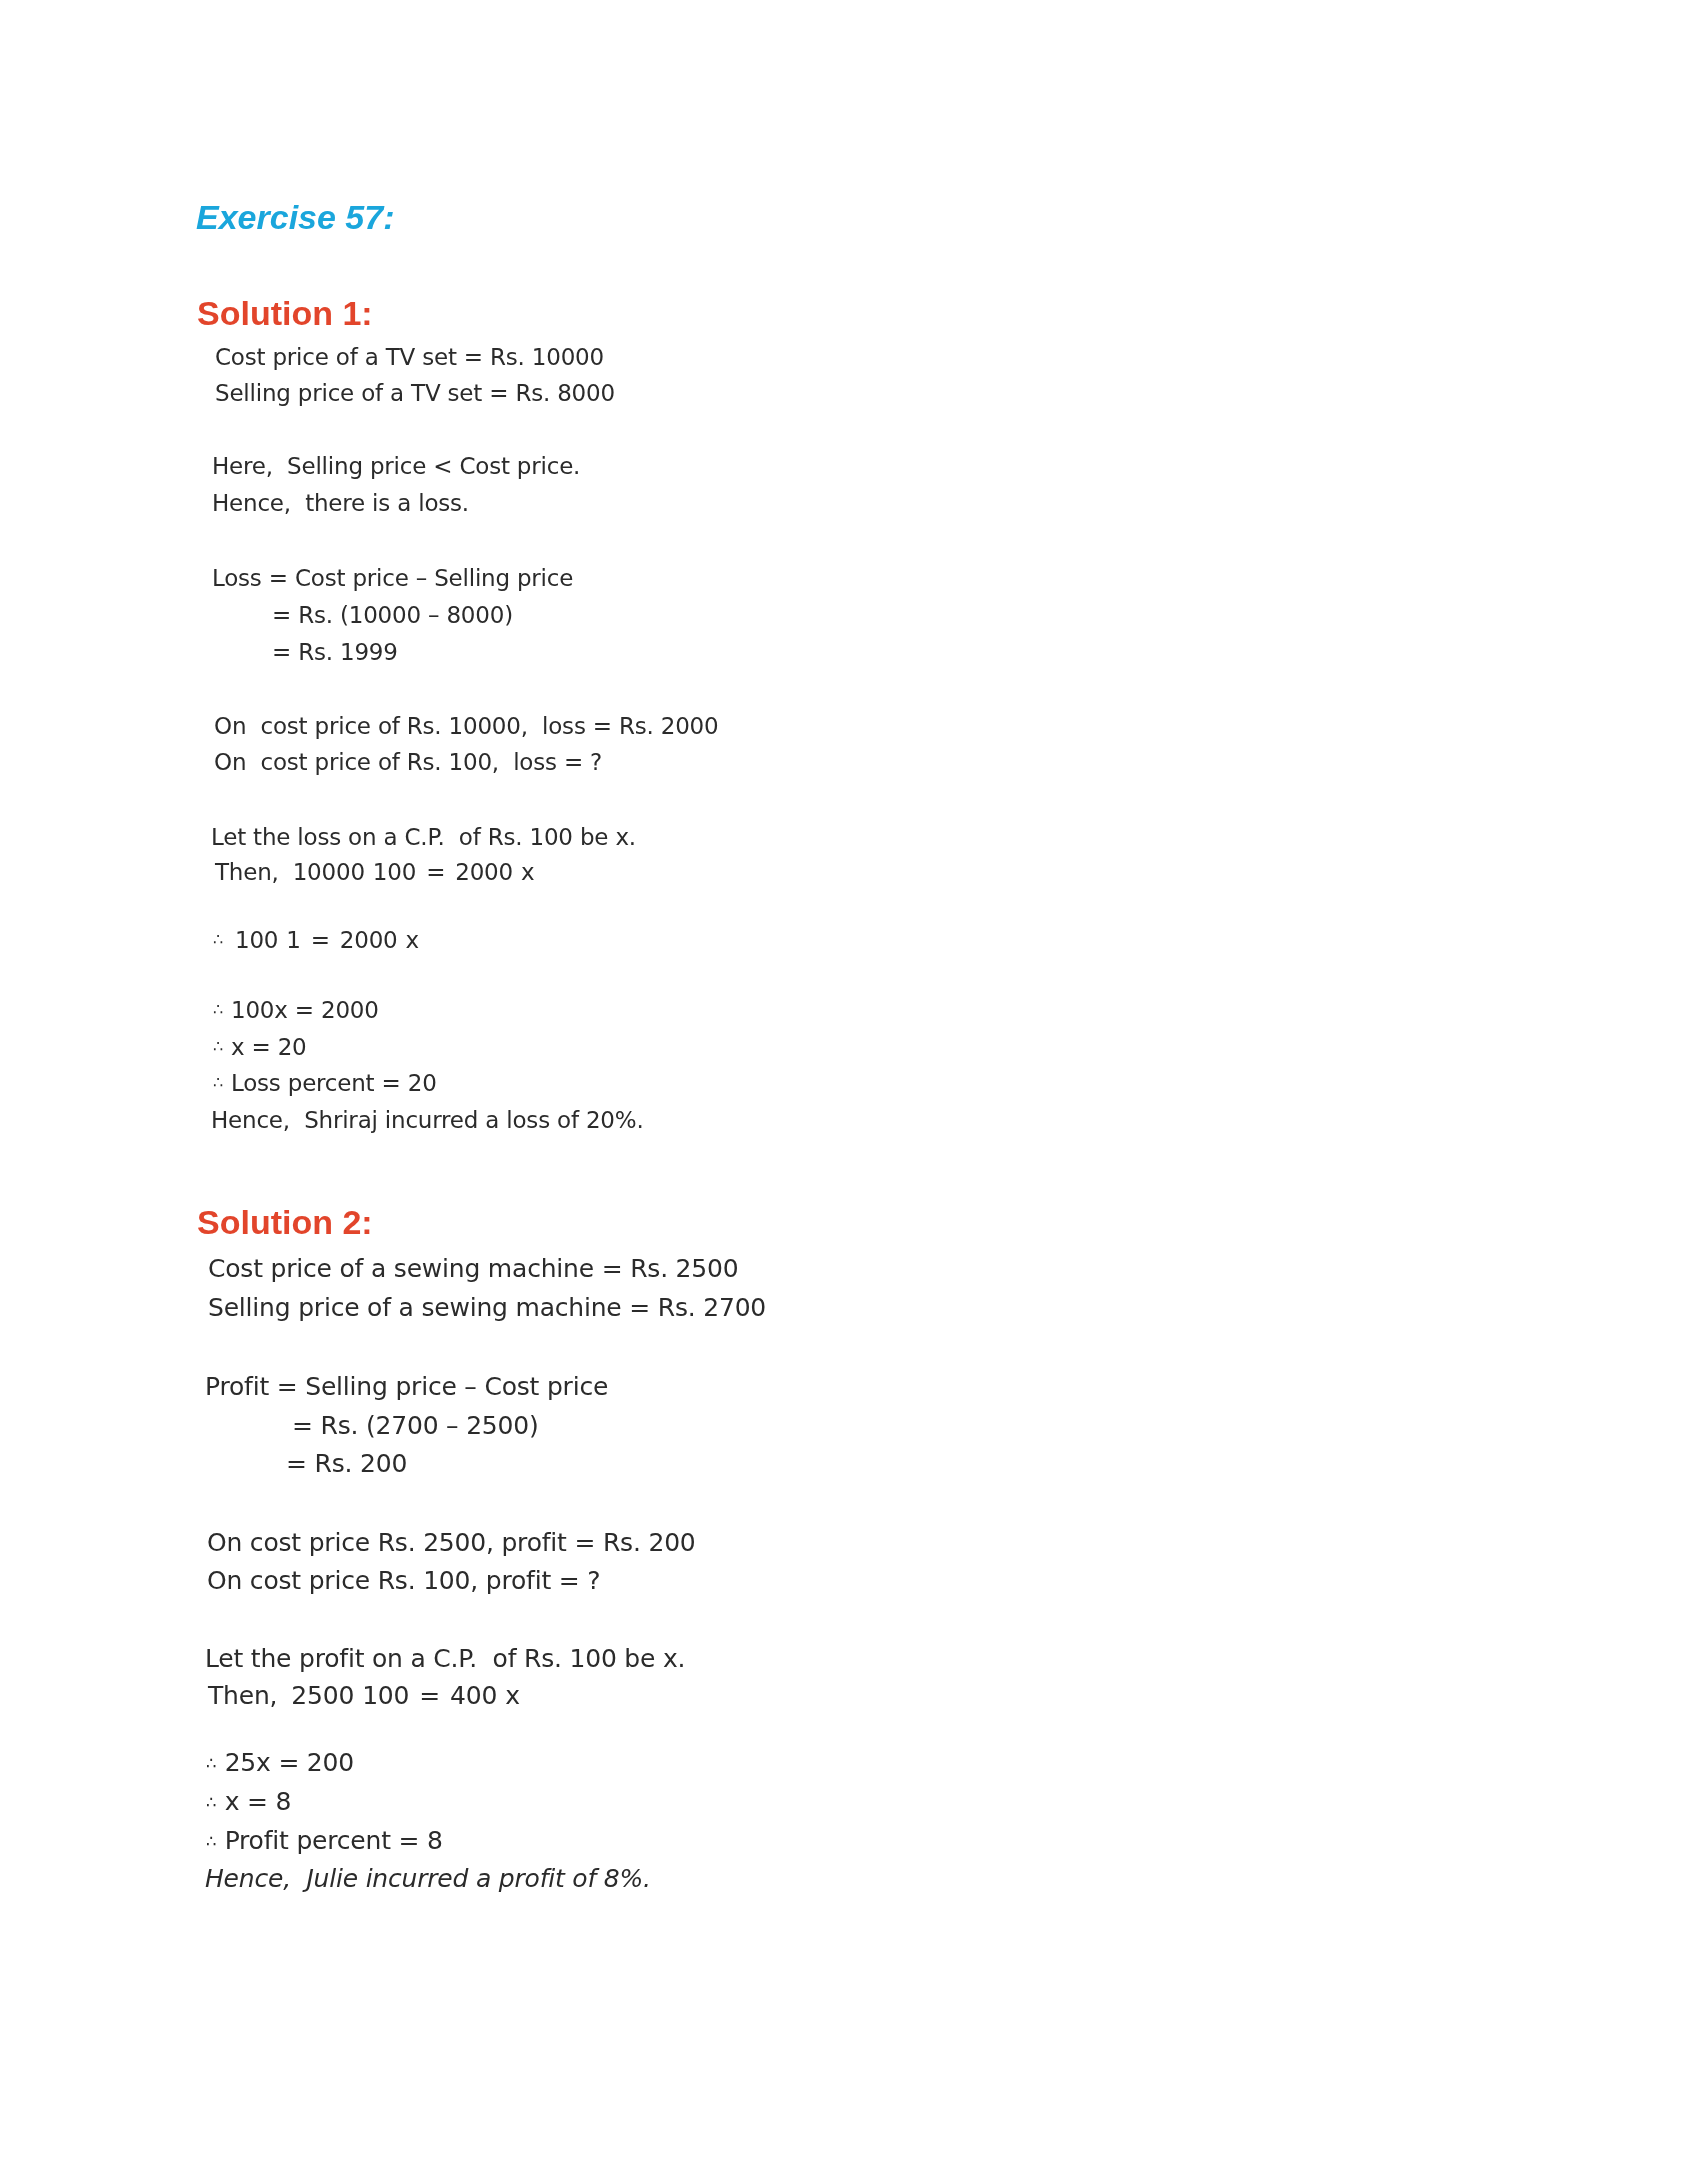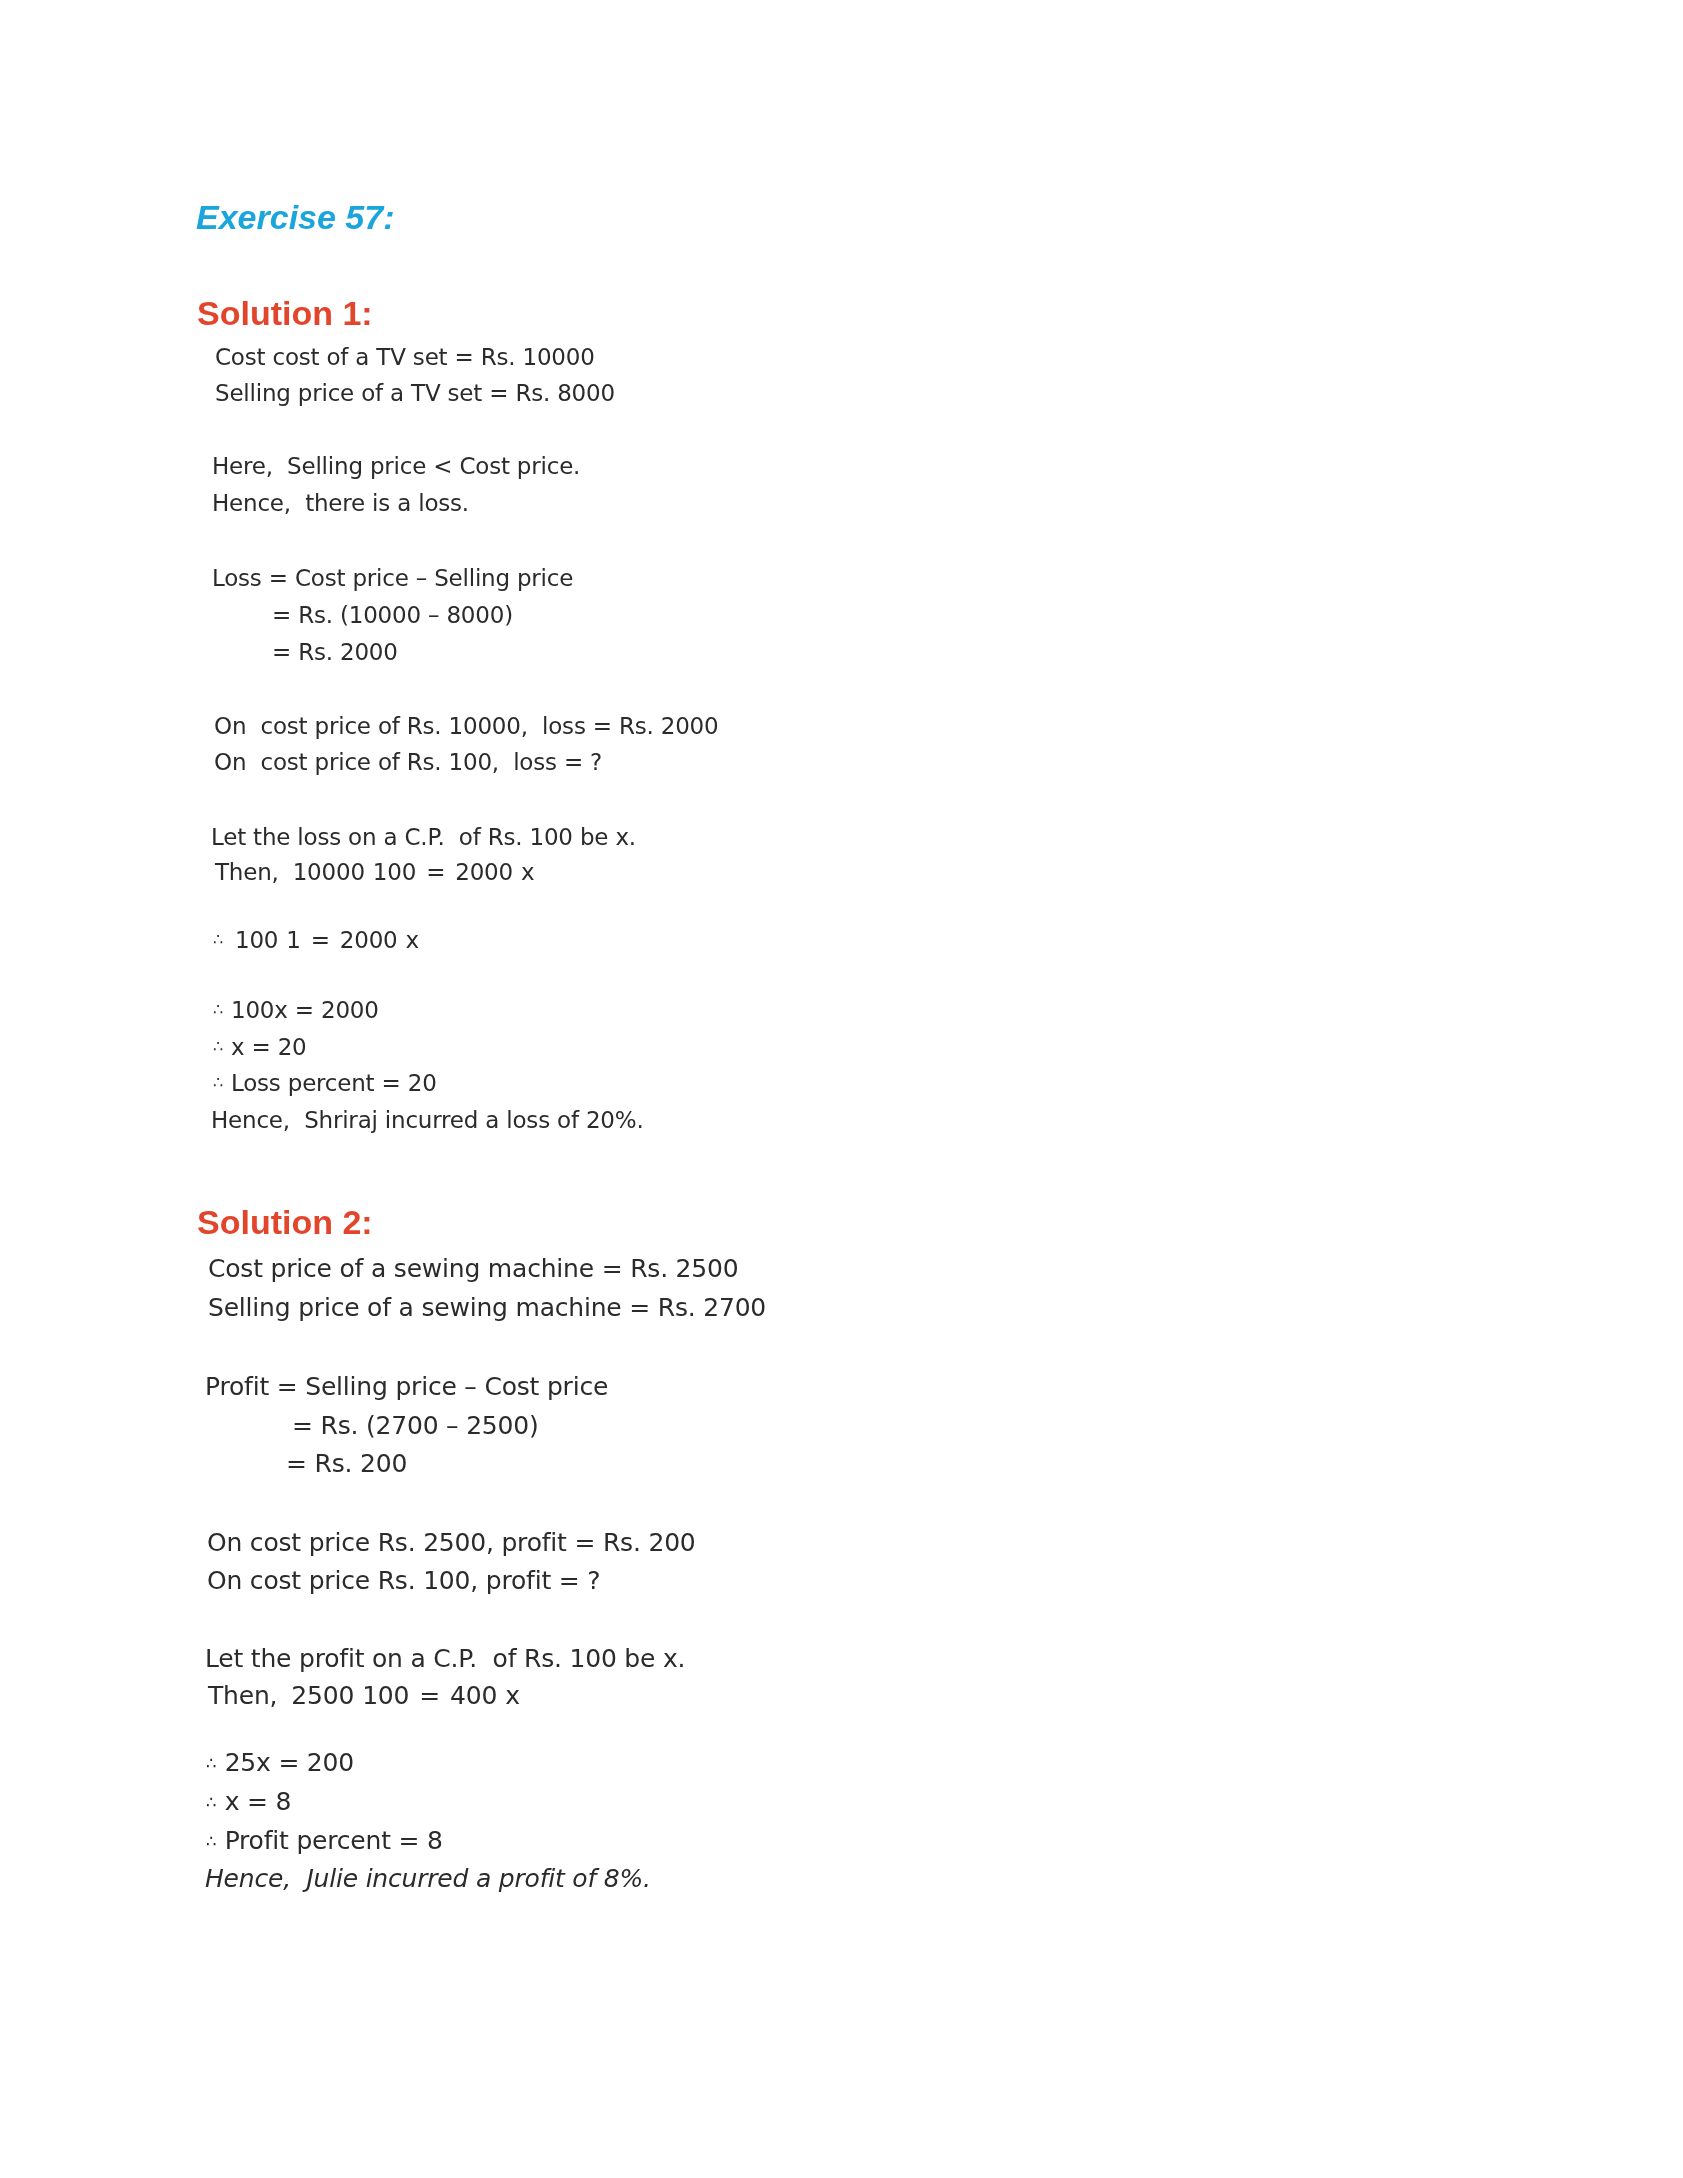--- a/index.html
+++ b/index.html
@@ -31,29 +31,29 @@
   </style>
 </head>
 <body>
 
 <div class="page">
 
   <div class="h-ex">Exercise 57:</div>
 
   <div class="h-sol" style="top:293px;">Solution 1:</div>
 
-  <div class="ln s1" style="left:215px; top:342px;">Cost cost of a TV set = Rs. 10000</div>
+  <div class="ln s1" style="left:215px; top:342px;">Cost price of a TV set = Rs. 10000</div>
   <div class="ln s1" style="left:215px; top:378px;">Selling price of a TV set = Rs. 8000</div>
 
   <div class="ln s1" style="left:212px; top:451px;">Here,  Selling price &lt; Cost price.</div>
   <div class="ln s1" style="left:212px; top:488px;">Hence,  there is a loss.</div>
 
   <div class="ln s1" style="left:212px; top:563px;">Loss = Cost price – Selling price</div>
   <div class="ln s1" style="left:272px; top:600px;">= Rs. (10000 – 8000)</div>
-  <div class="ln s1" style="left:272px; top:637px;">= Rs. 2000</div>
+  <div class="ln s1" style="left:272px; top:637px;">= Rs. 1999</div>
 
   <div class="ln s1" style="left:214px; top:711px;">On  cost price of Rs. 10000,  loss = Rs. 2000</div>
   <div class="ln s1" style="left:214px; top:747px;">On  cost price of Rs. 100,  loss = ?</div>
 
   <div class="ln s1" style="left:211px; top:822px;">Let the loss on a C.P.  of Rs. 100 be x.</div>
 
   <div class="eq s1" style="left:215px; top:857px;">
     <span>Then,</span>
     <span class="frac" style="margin-left:10px;">
       <span class="num">10000</span>

